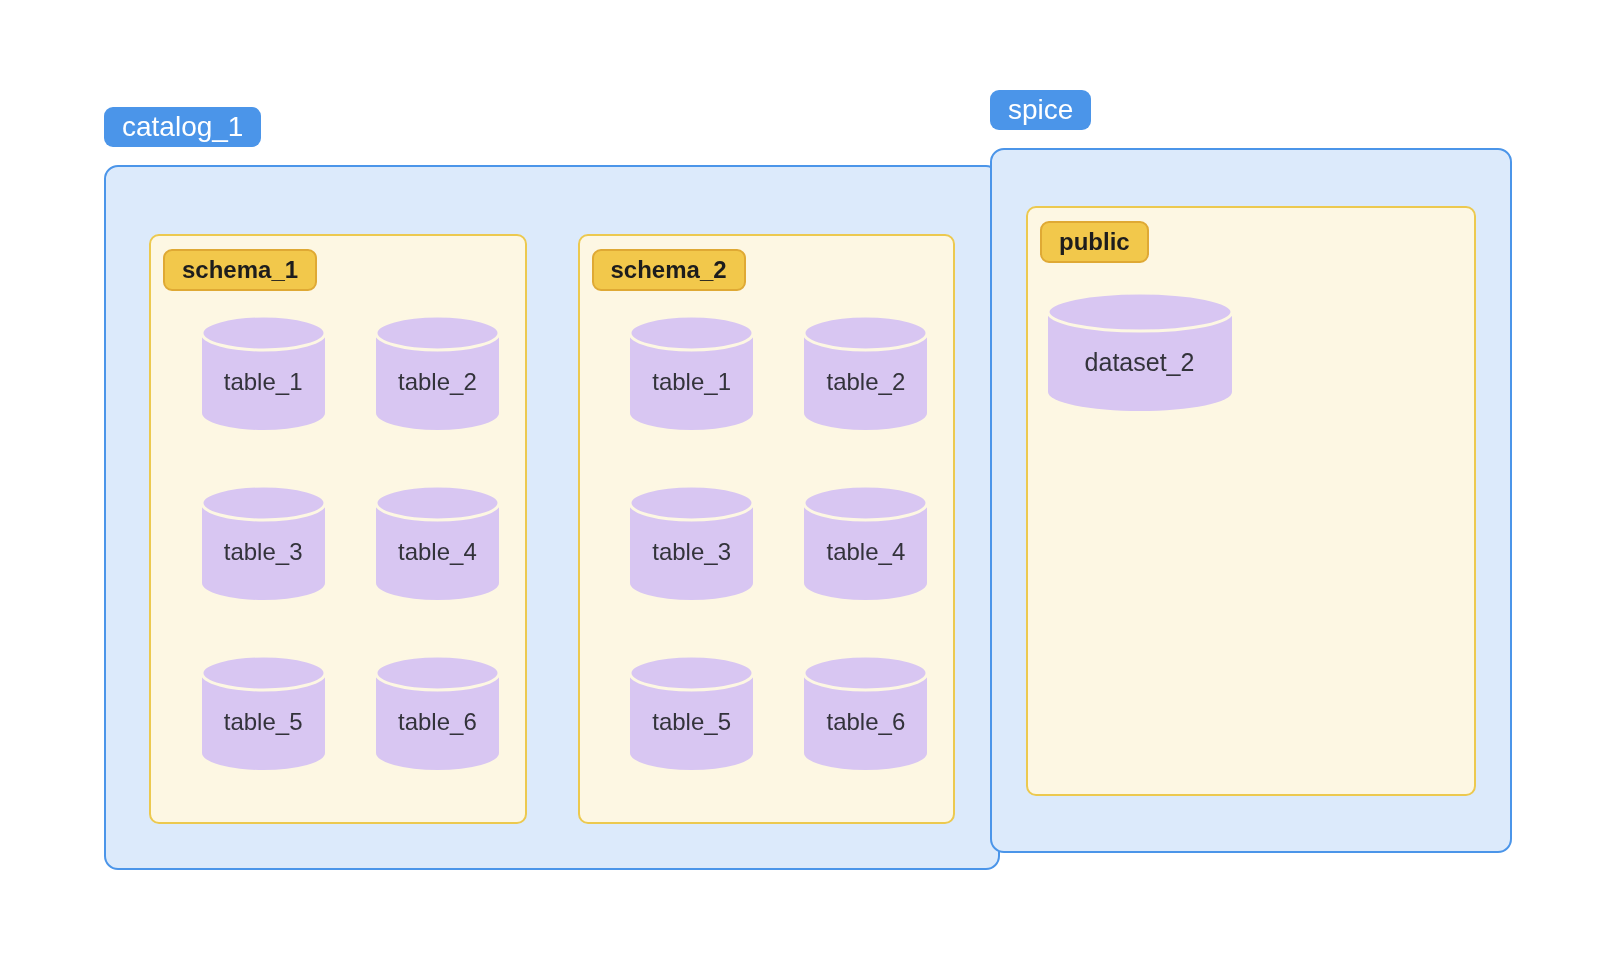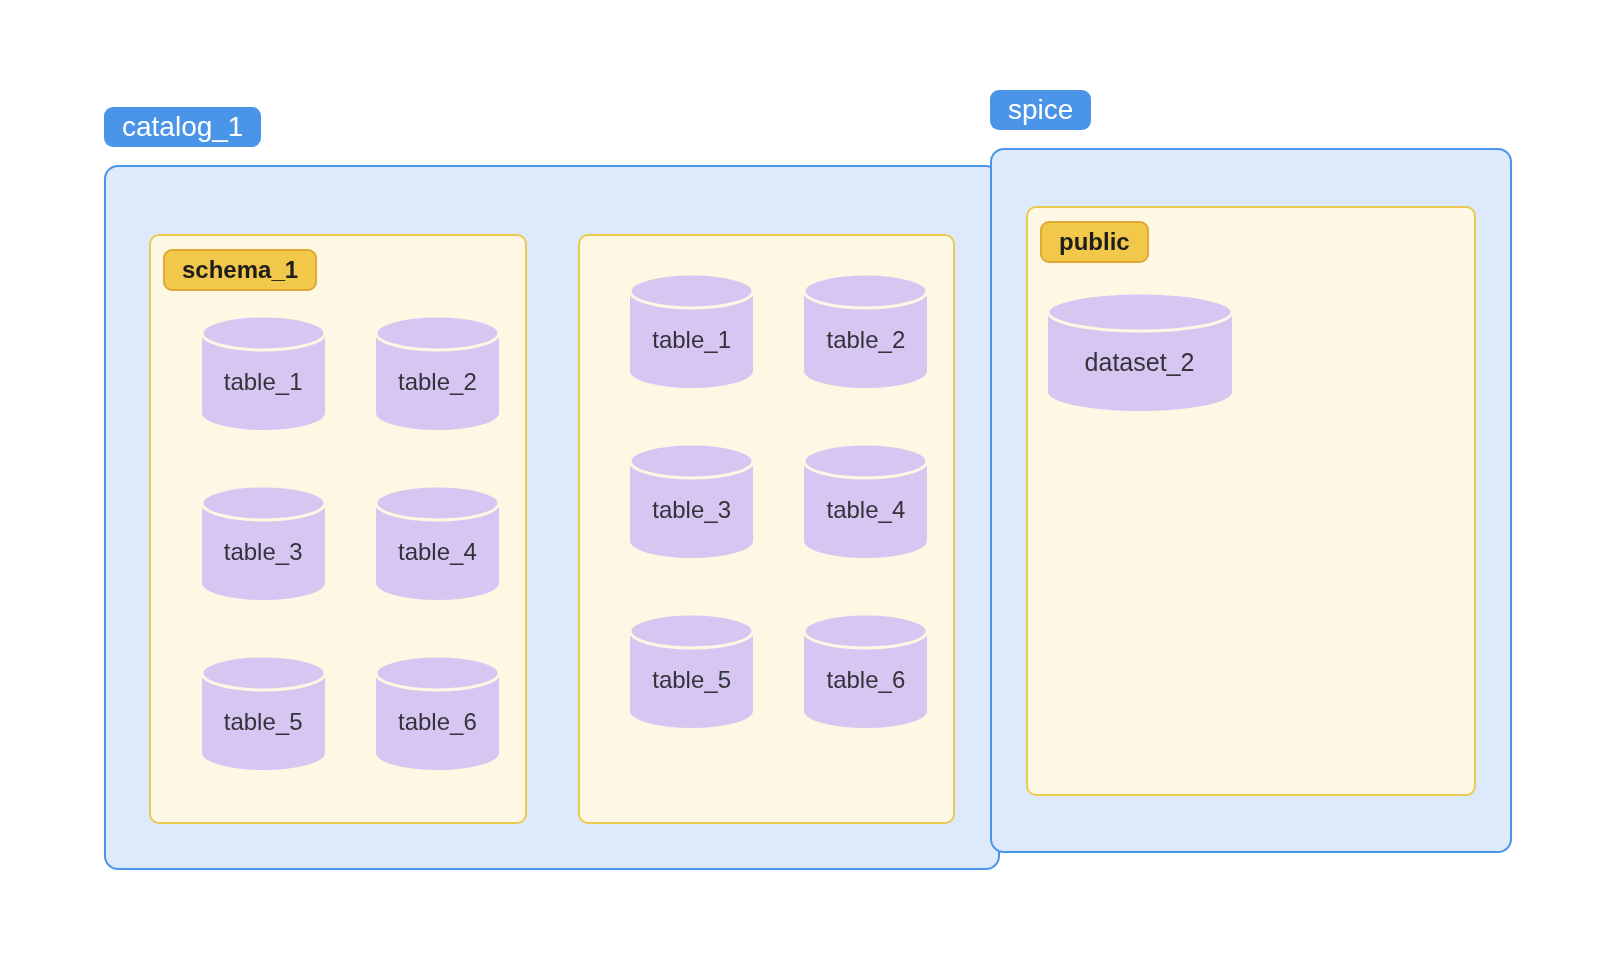--- a/index.html
+++ b/index.html
@@ -110,20 +110,21 @@
             <path class="cyl-body" d="M2,19 L2,99 A61.5,17 0 0 0 125,99 L125,19 Z"></path>
             <ellipse class="cyl-top" cx="63.5" cy="19" rx="61.5" ry="17"></ellipse>
           </svg>
           <span class="cyl-label">table_6</span>
         </div>
 
       </div>
     </div>
 
     <div class="schema">
+      <div class="badge-gold">schema_2</div>
       <div class="cyl-grid tables-grid">
 
         <div class="cyl cyl-table">
           <svg viewBox="0 0 127 118">
             <path class="cyl-body" d="M2,19 L2,99 A61.5,17 0 0 0 125,99 L125,19 Z"></path>
             <ellipse class="cyl-top" cx="63.5" cy="19" rx="61.5" ry="17"></ellipse>
           </svg>
           <span class="cyl-label">table_1</span>
         </div>
         <div class="cyl cyl-table">

